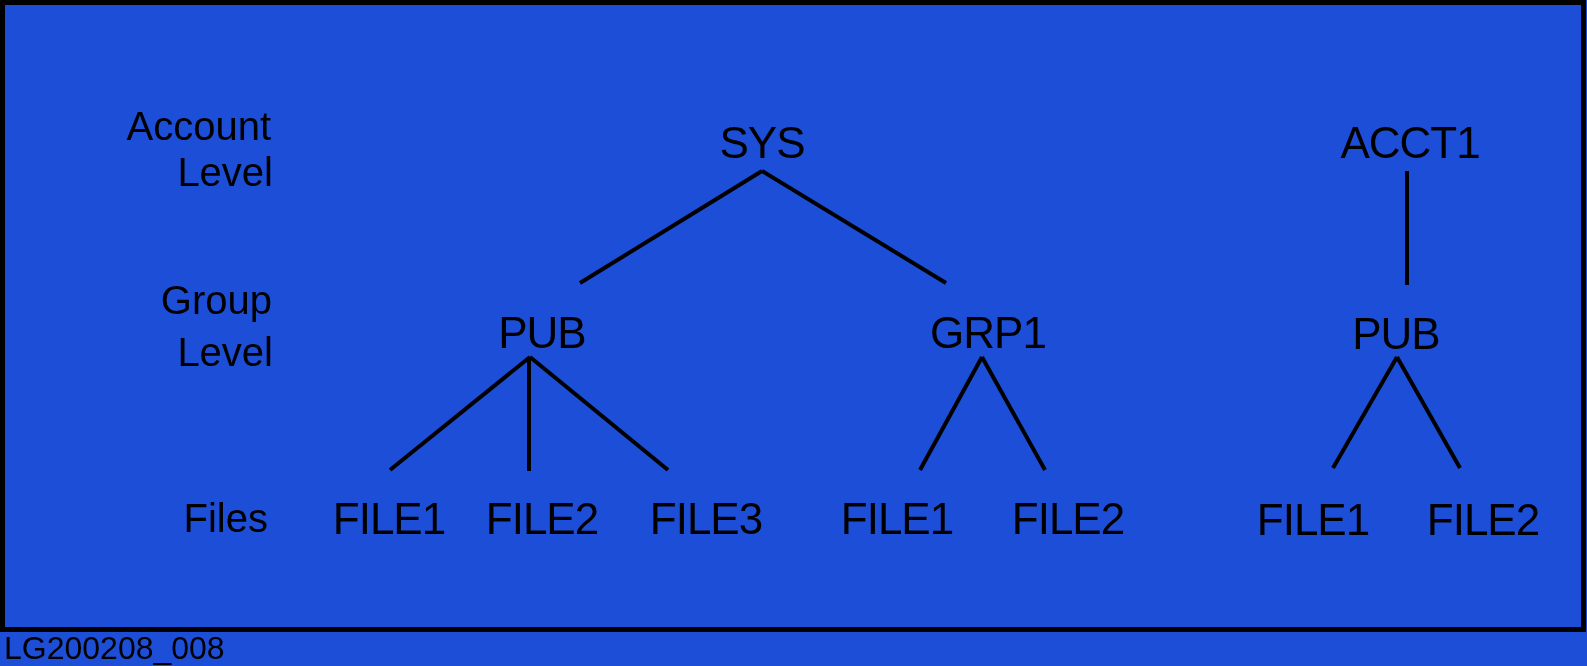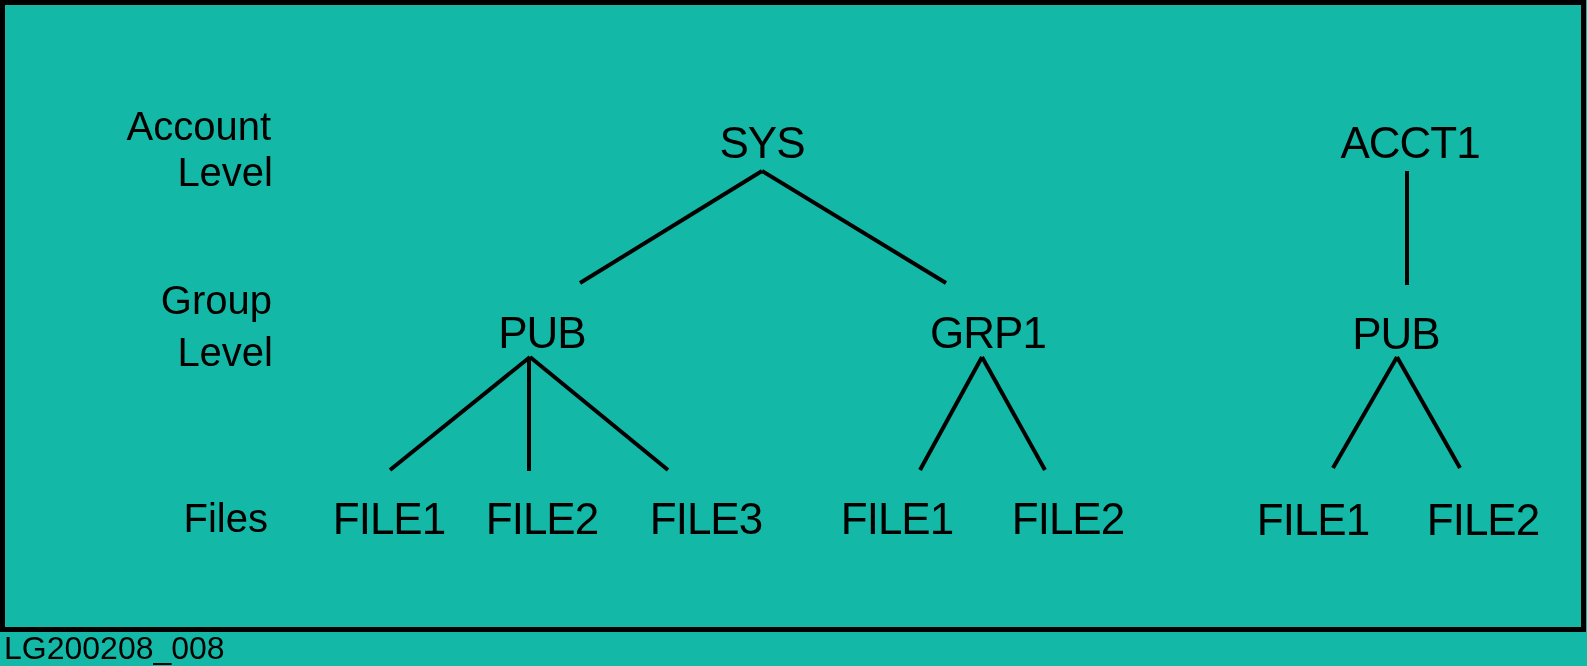--- a/index.html
+++ b/index.html
@@ -4,21 +4,21 @@
 <style>
   html, body {
     margin: 0;
     padding: 0;
     background: #ffffff;
   }
   .figure-wrap {
     position: relative;
     width: 1587px;
     height: 666px;
-    background: #14b8a6;
+    background: #1d4ed8;
     font-family: "Liberation Sans", sans-serif;
   }
   svg { display: block; }
   .edge {
     stroke: #000000;
     stroke-width: 4;
     fill: none;
     stroke-linecap: butt;
   }
   .border-rect {

